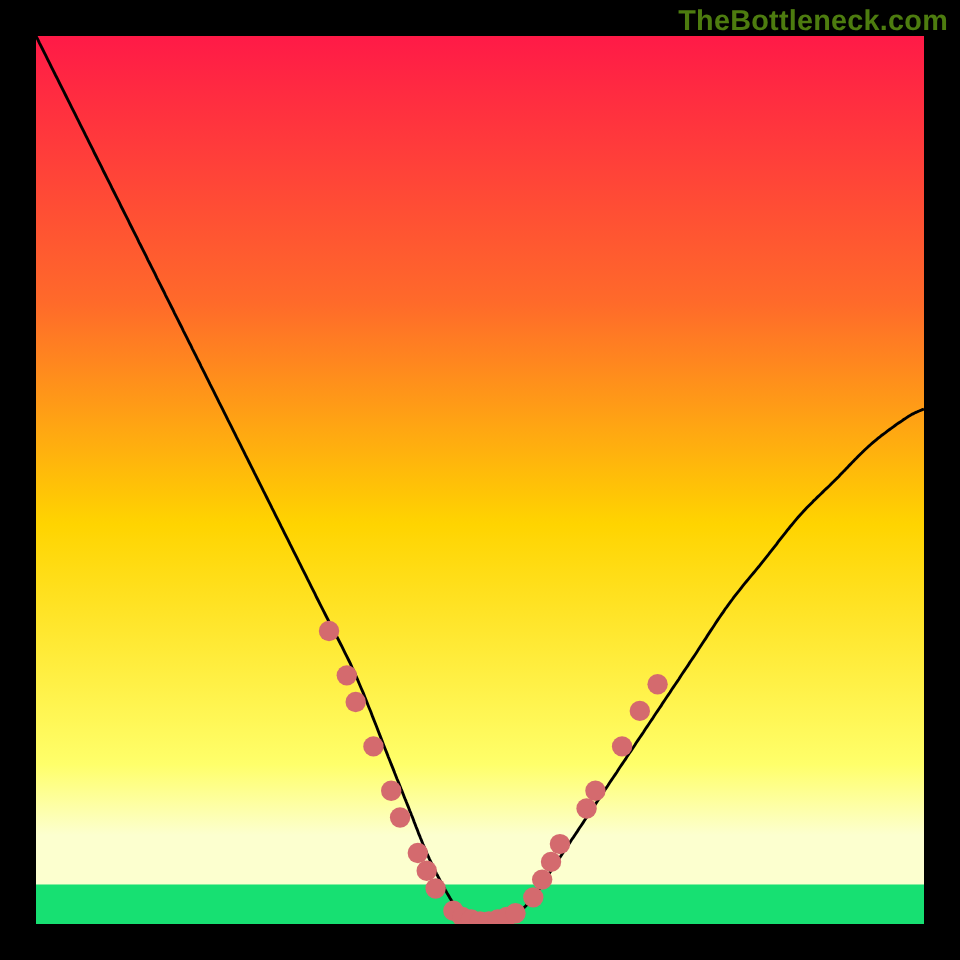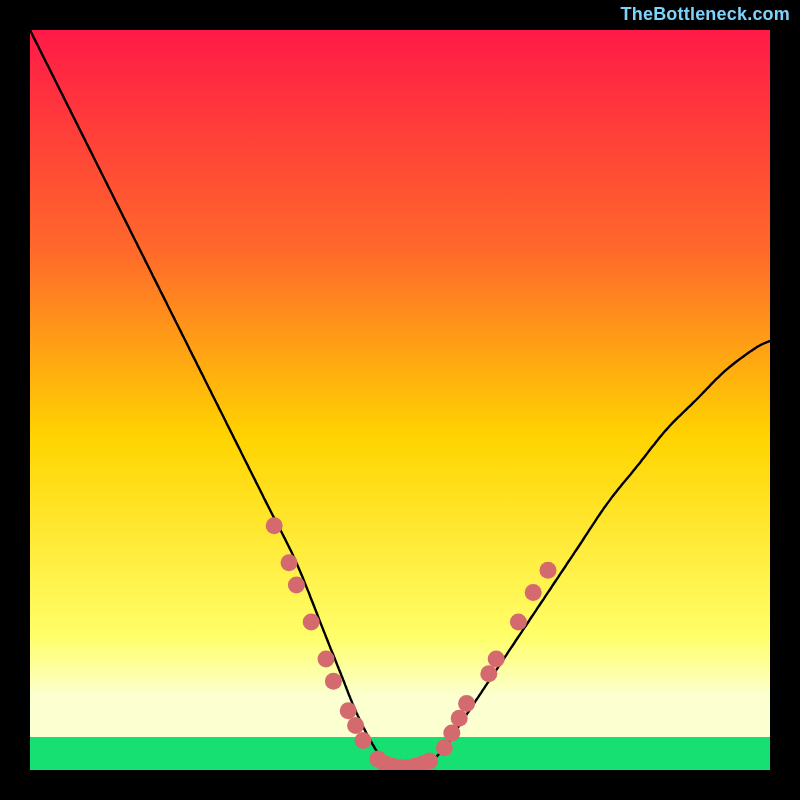--- a/index.html
+++ b/index.html
@@ -23,22 +23,22 @@
     position: absolute;
     top: 30px;
     left: 30px;
     width: 740px;
     height: 740px;
   }
   .watermark {
     position: absolute;
     top: 4px;
     right: 10px;
-    color: #7dd3fc;
-    font-size: 18px;
+    color: #4d7c0f;
+    font-size: 24px;
     font-weight: 600;
     letter-spacing: 0.2px;
     user-select: none;
   }
   svg {
     position: absolute;
     inset: 0;
   }
 </style>
 </head>

